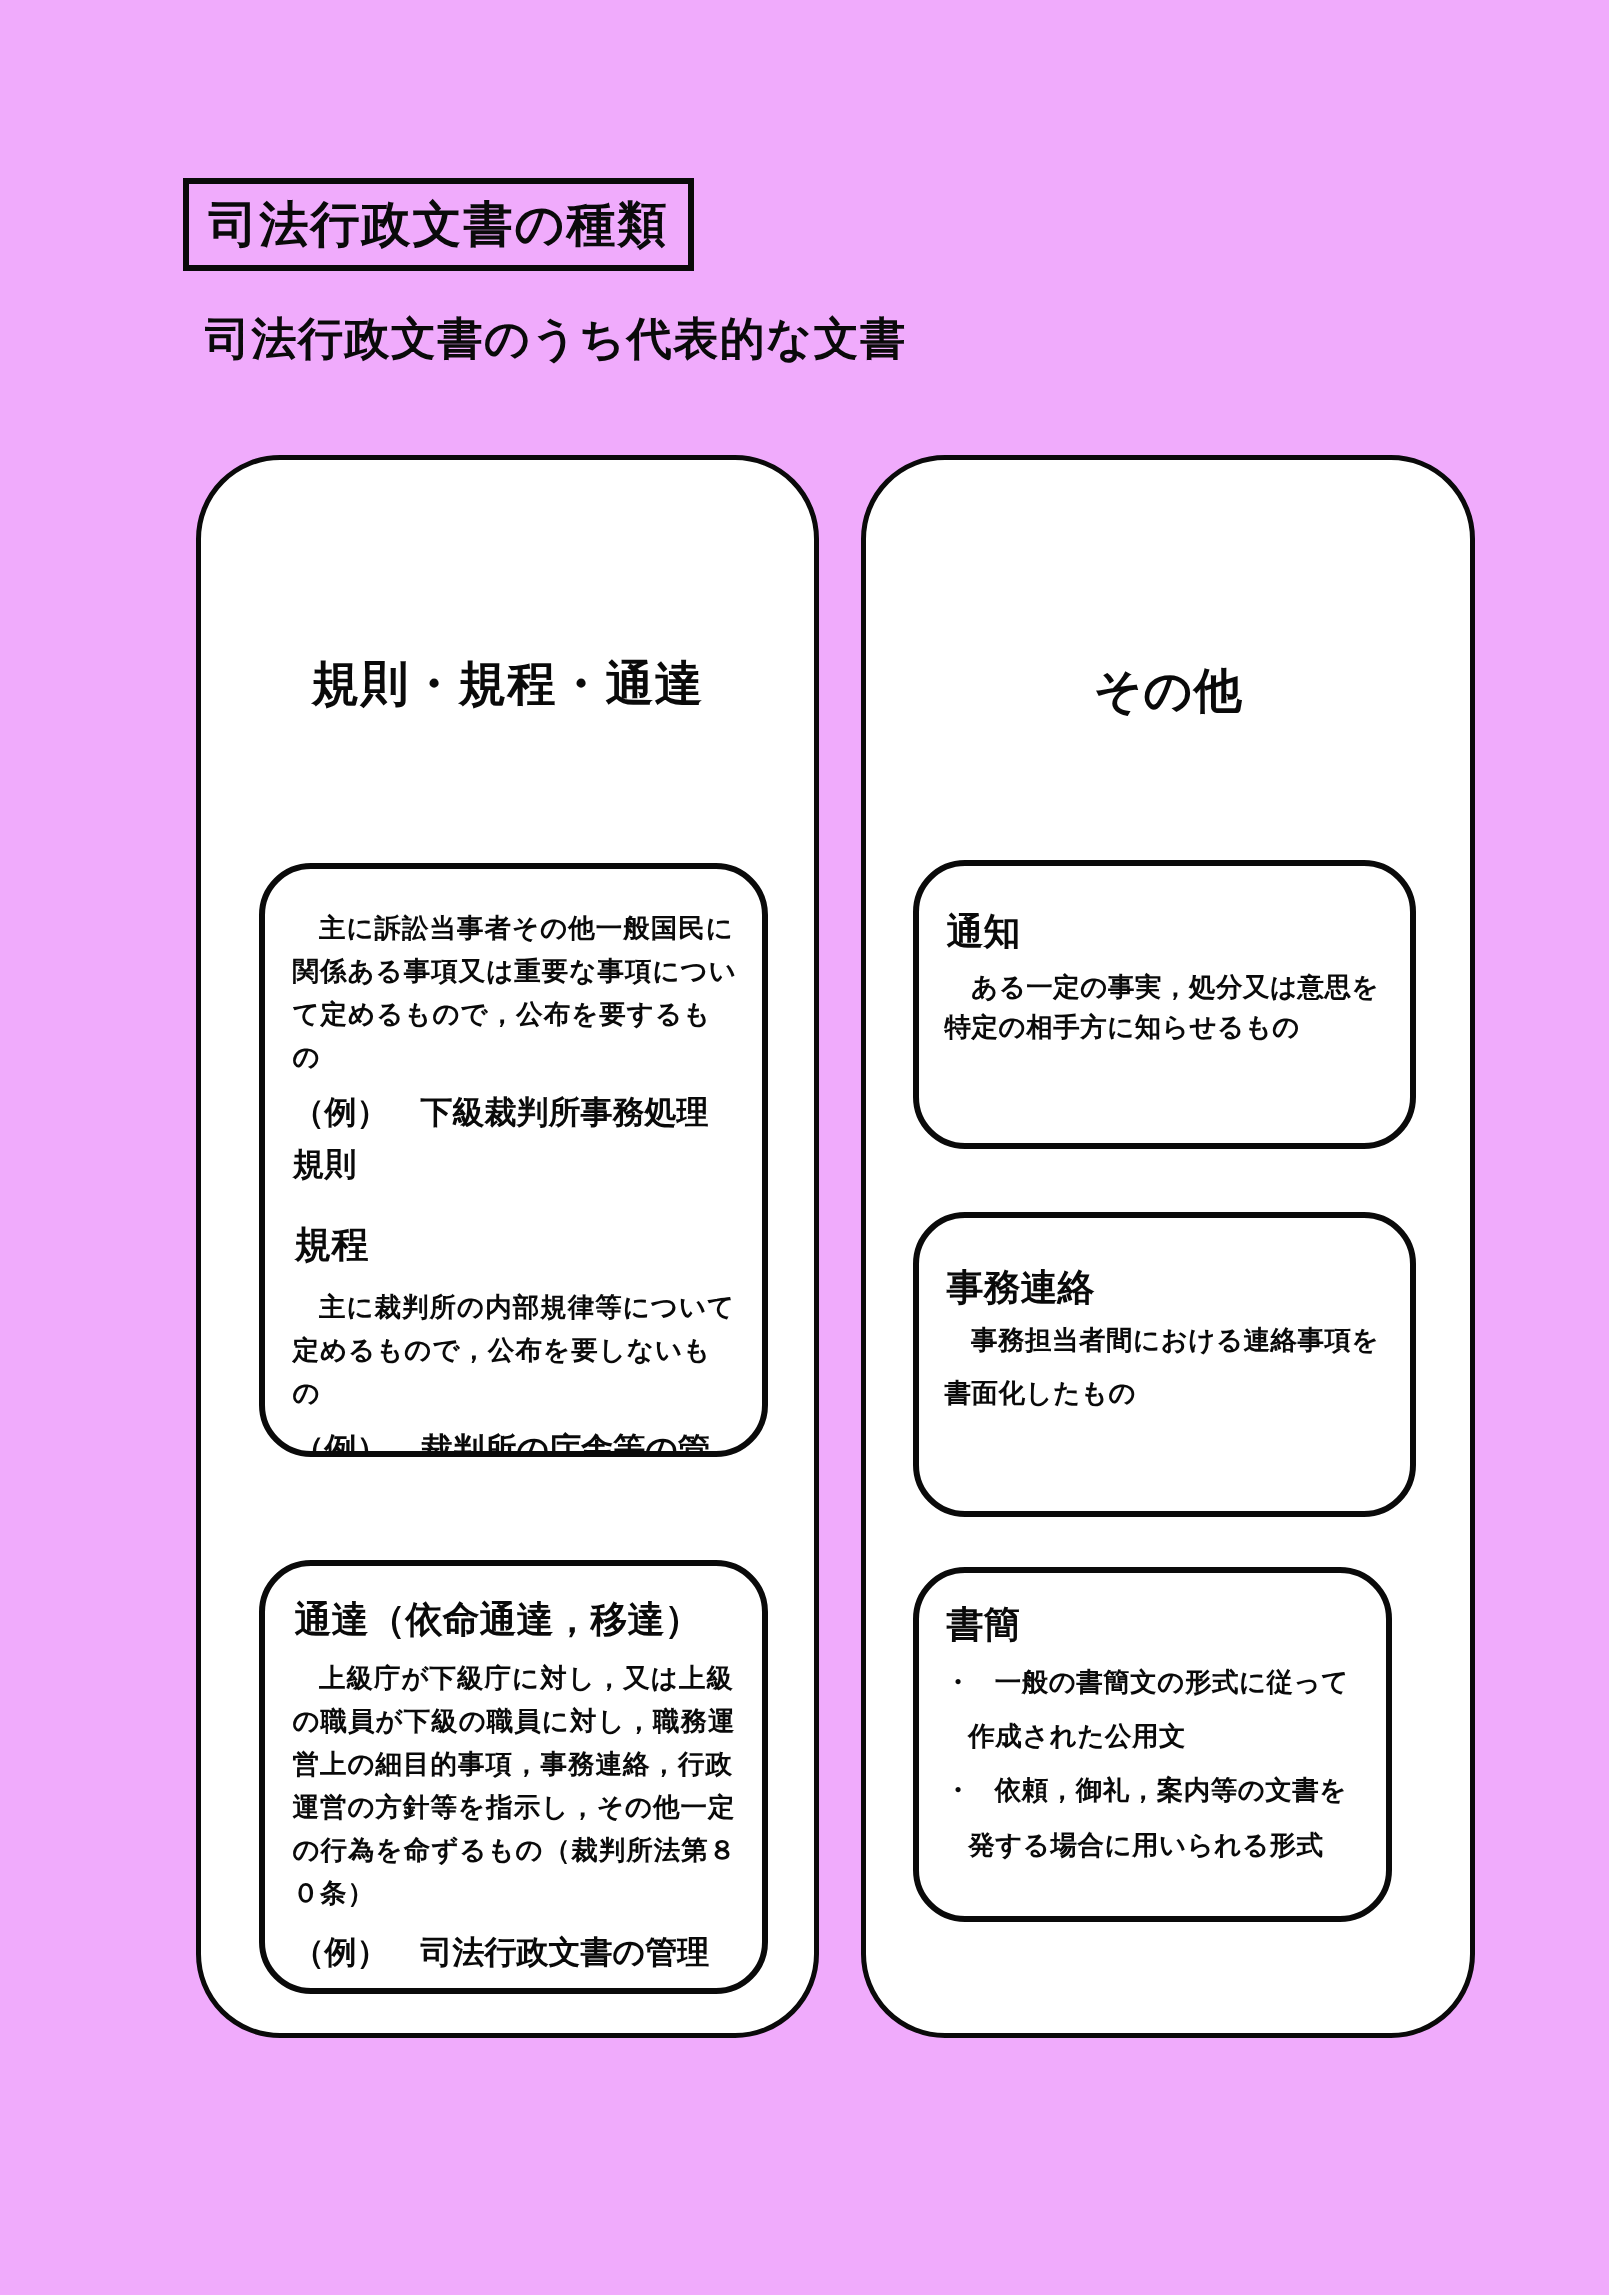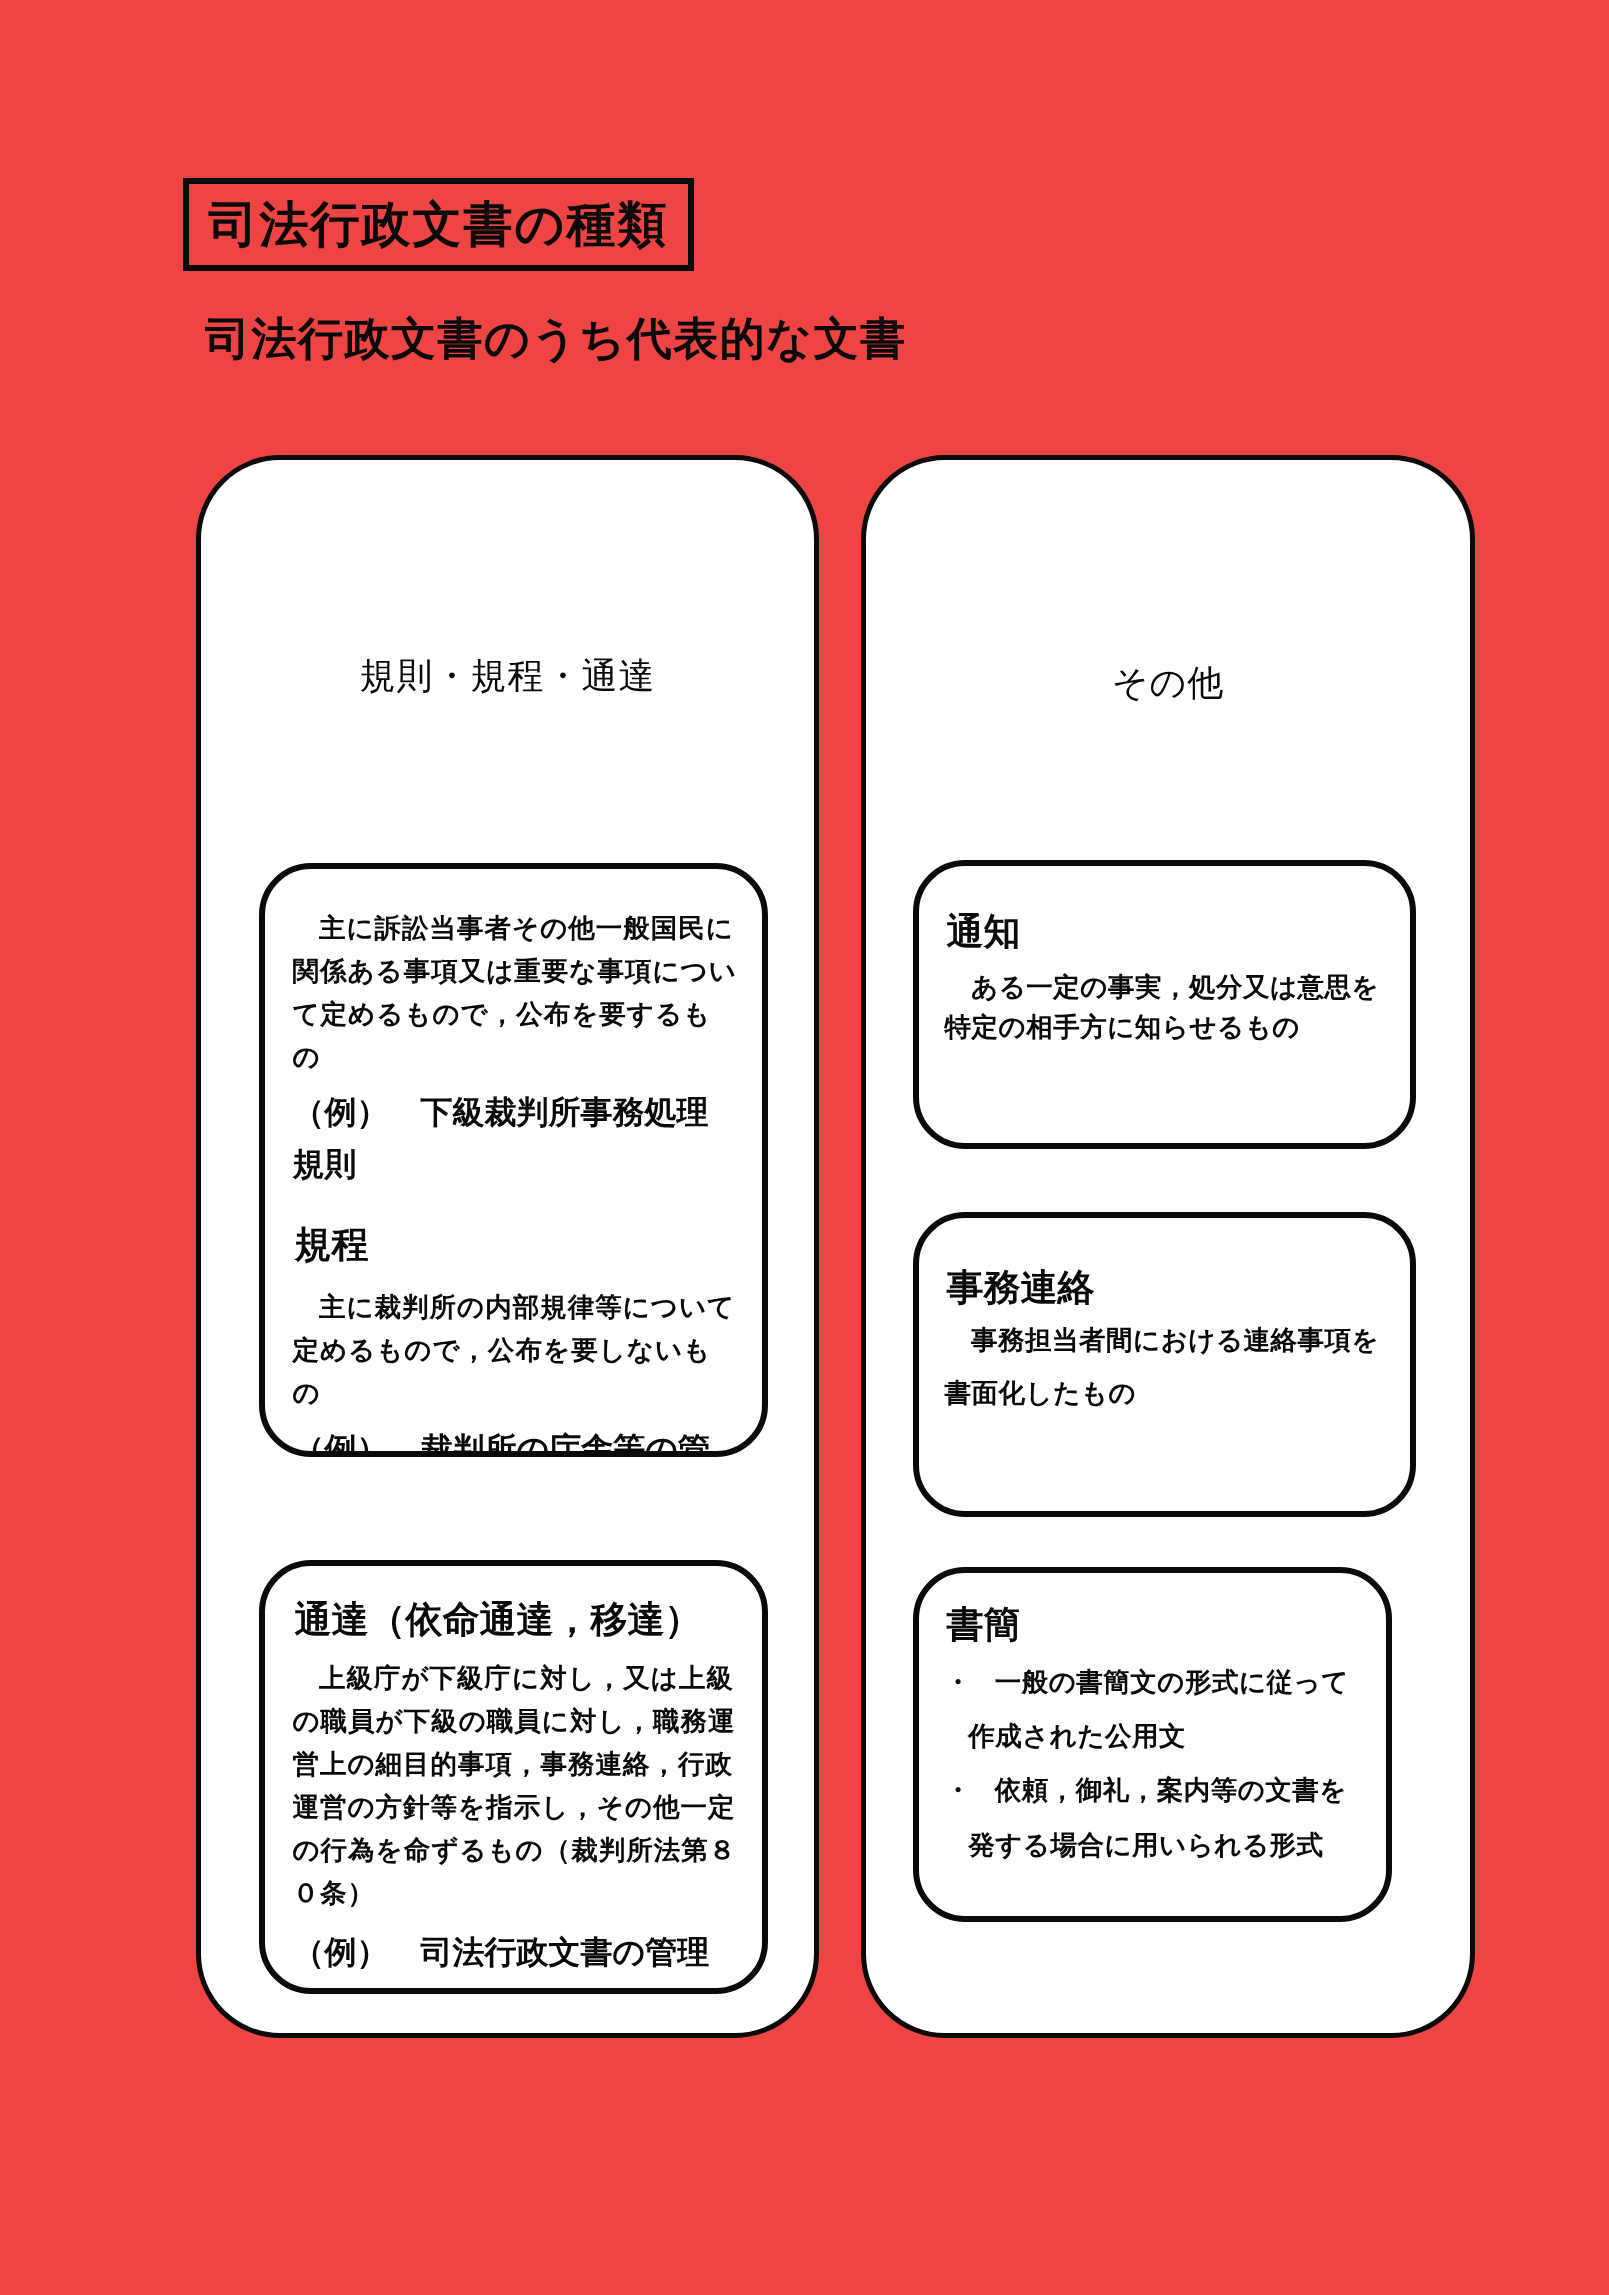--- a/index.html
+++ b/index.html
@@ -8,21 +8,21 @@
     background: #ffffff;
     width: 1609px;
     height: 2295px;
     font-family: "Liberation Sans", "DejaVu Sans", sans-serif;
     color: #0a0a0a;
   }
   .page {
     position: relative;
     width: 1609px;
     height: 2295px;
-    background: #ef4444;
+    background: #f0abfc;
     overflow: hidden;
   }
   
   .title-box {
     position: absolute;
     left: 183px; top: 178px;
     width: 511px; height: 93px;
     border: 6.9px solid #0a0a0a;
     display: flex; align-items: center; justify-content: center;
     box-sizing: border-box;
@@ -48,22 +48,22 @@
     height: 1583px;
     border: 5.4px solid #0a0a0a;
     border-radius: 84px;
     box-sizing: border-box;
     background: #fff;
   }
   .panel-left  { left: 196px;  width: 623px; }
   .panel-right { left: 861px; width: 614px; }
   .panel-header {
     text-align: center;
-    font-size: 36px;
-    font-weight: 400;
+    font-size: 48px;
+    font-weight: 700;
     letter-spacing: 1px;
     white-space: nowrap;
   }
   .panel-left  .panel-header { margin-top: 192px; }
   .panel-right .panel-header { margin-top: 199px; }
   
   .card {
     position: absolute;
     border: 6.4px solid #0a0a0a;
     border-radius: 52px;

